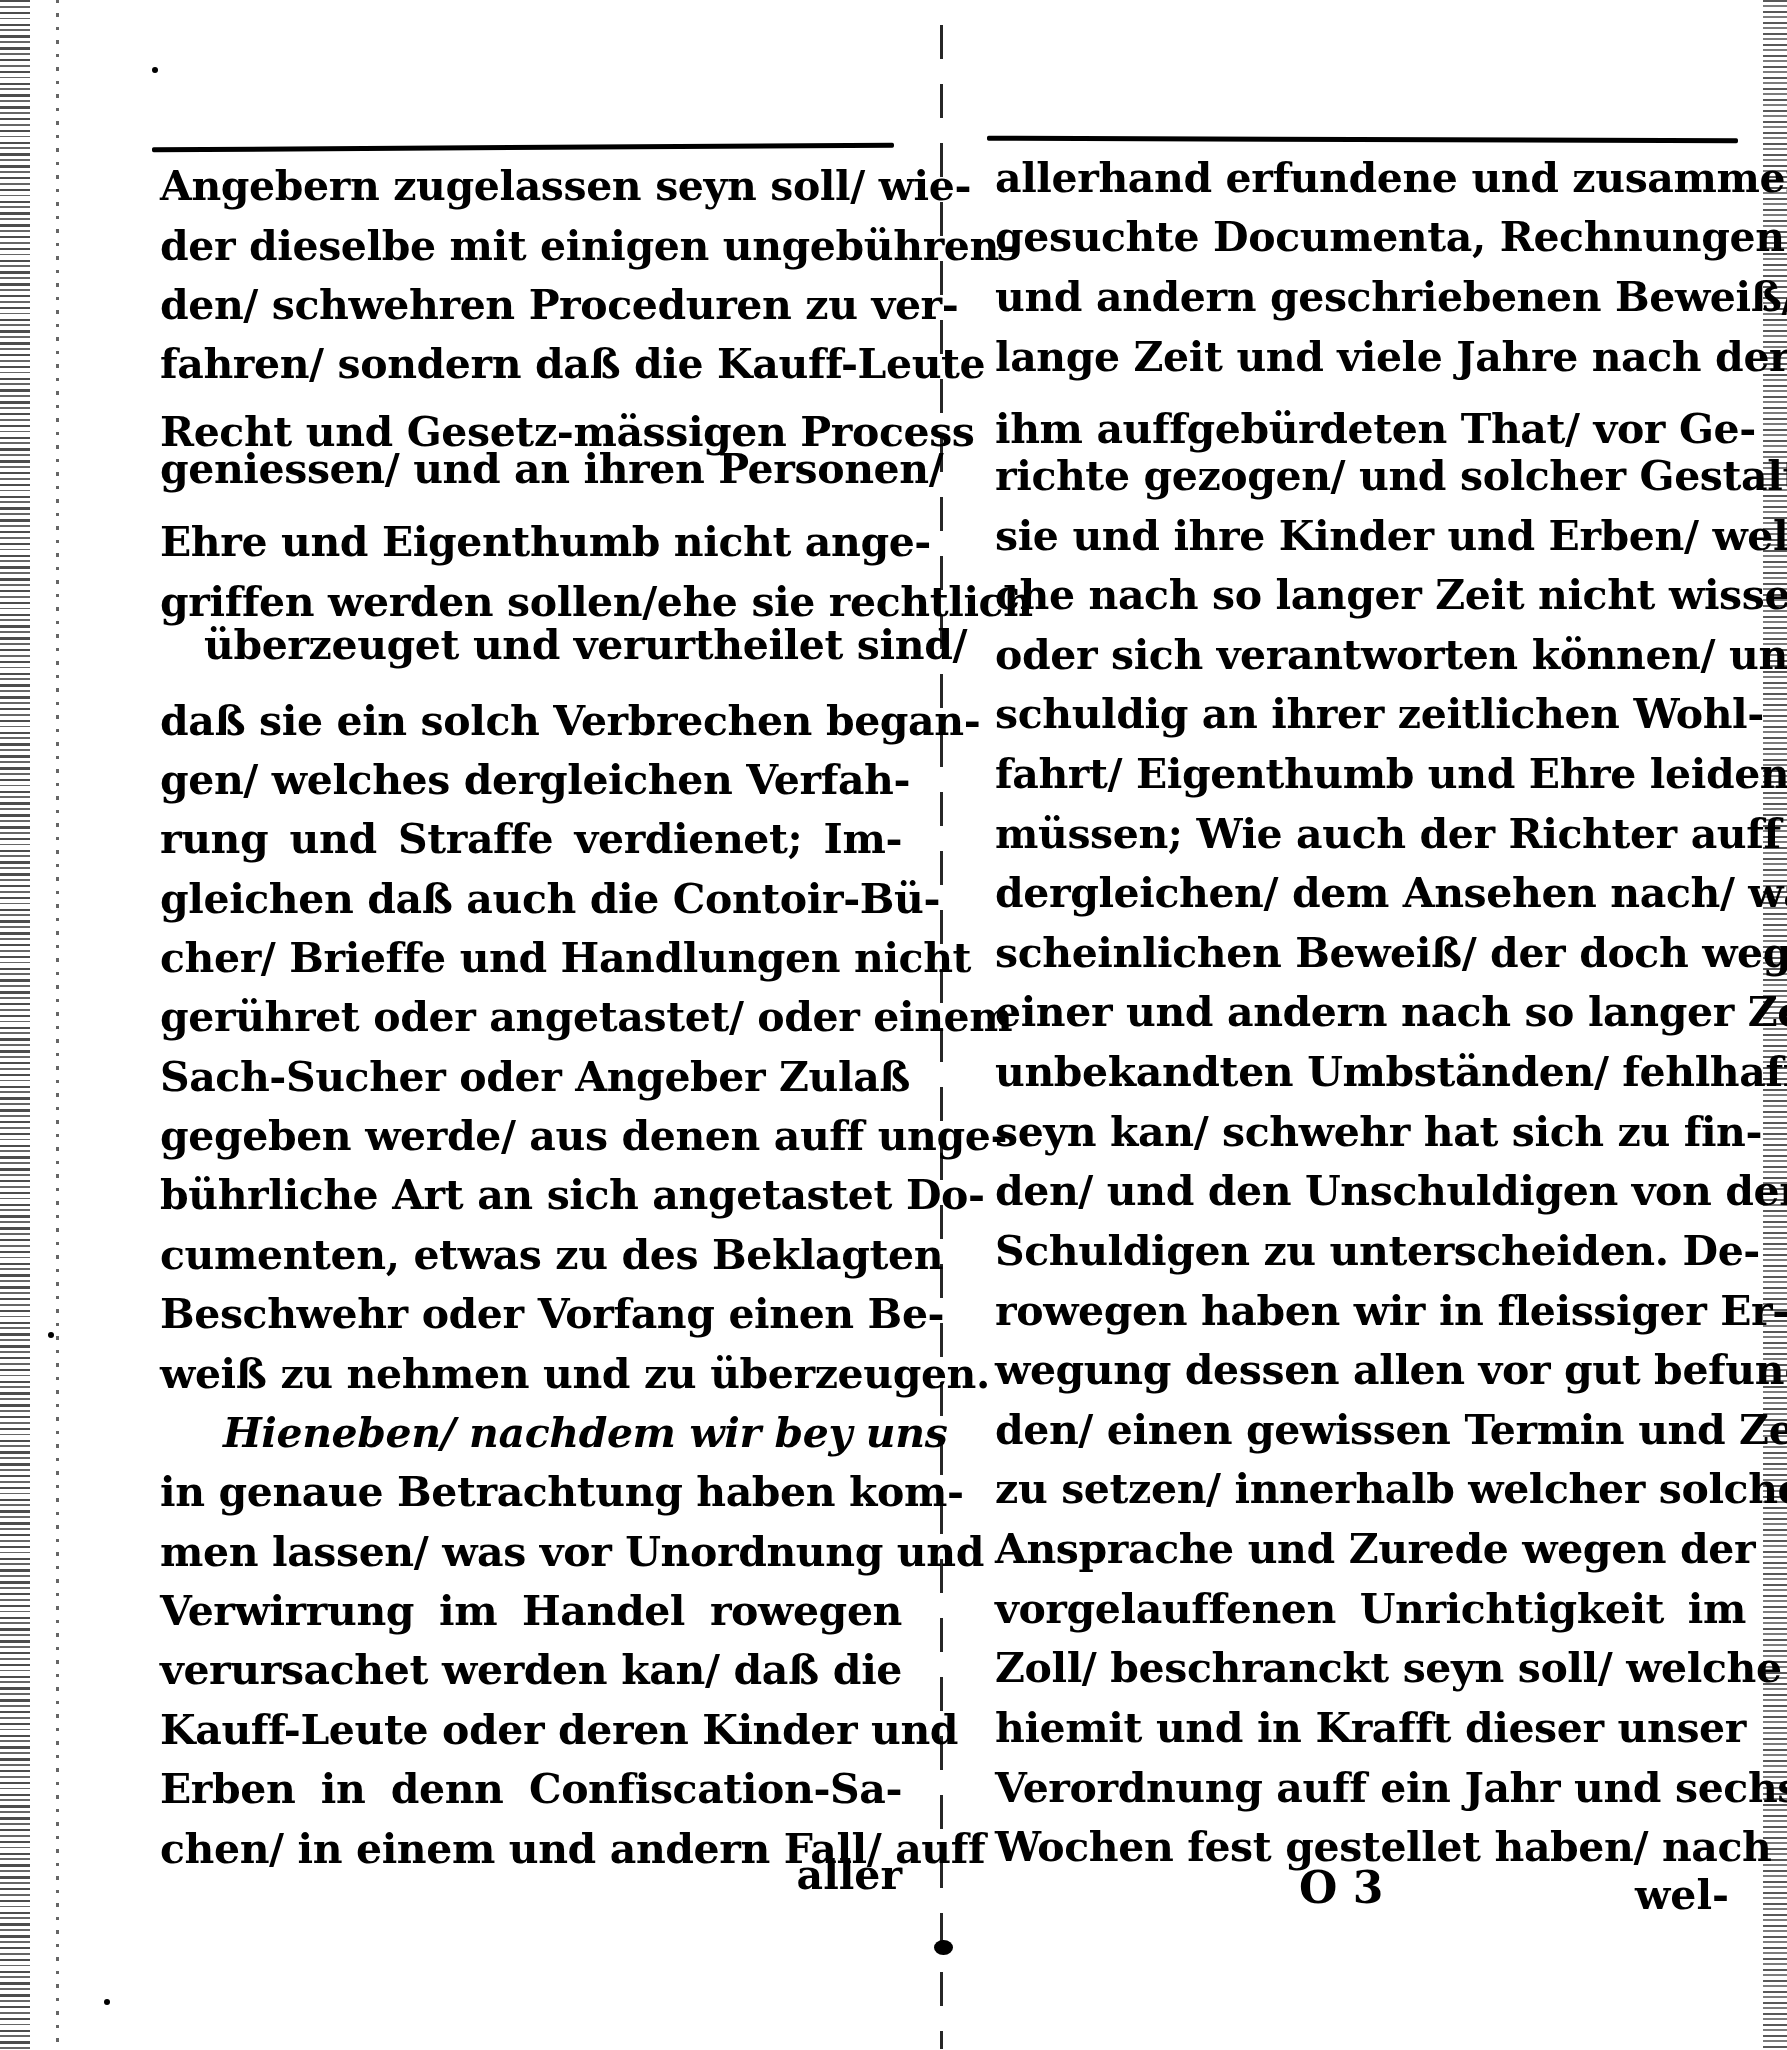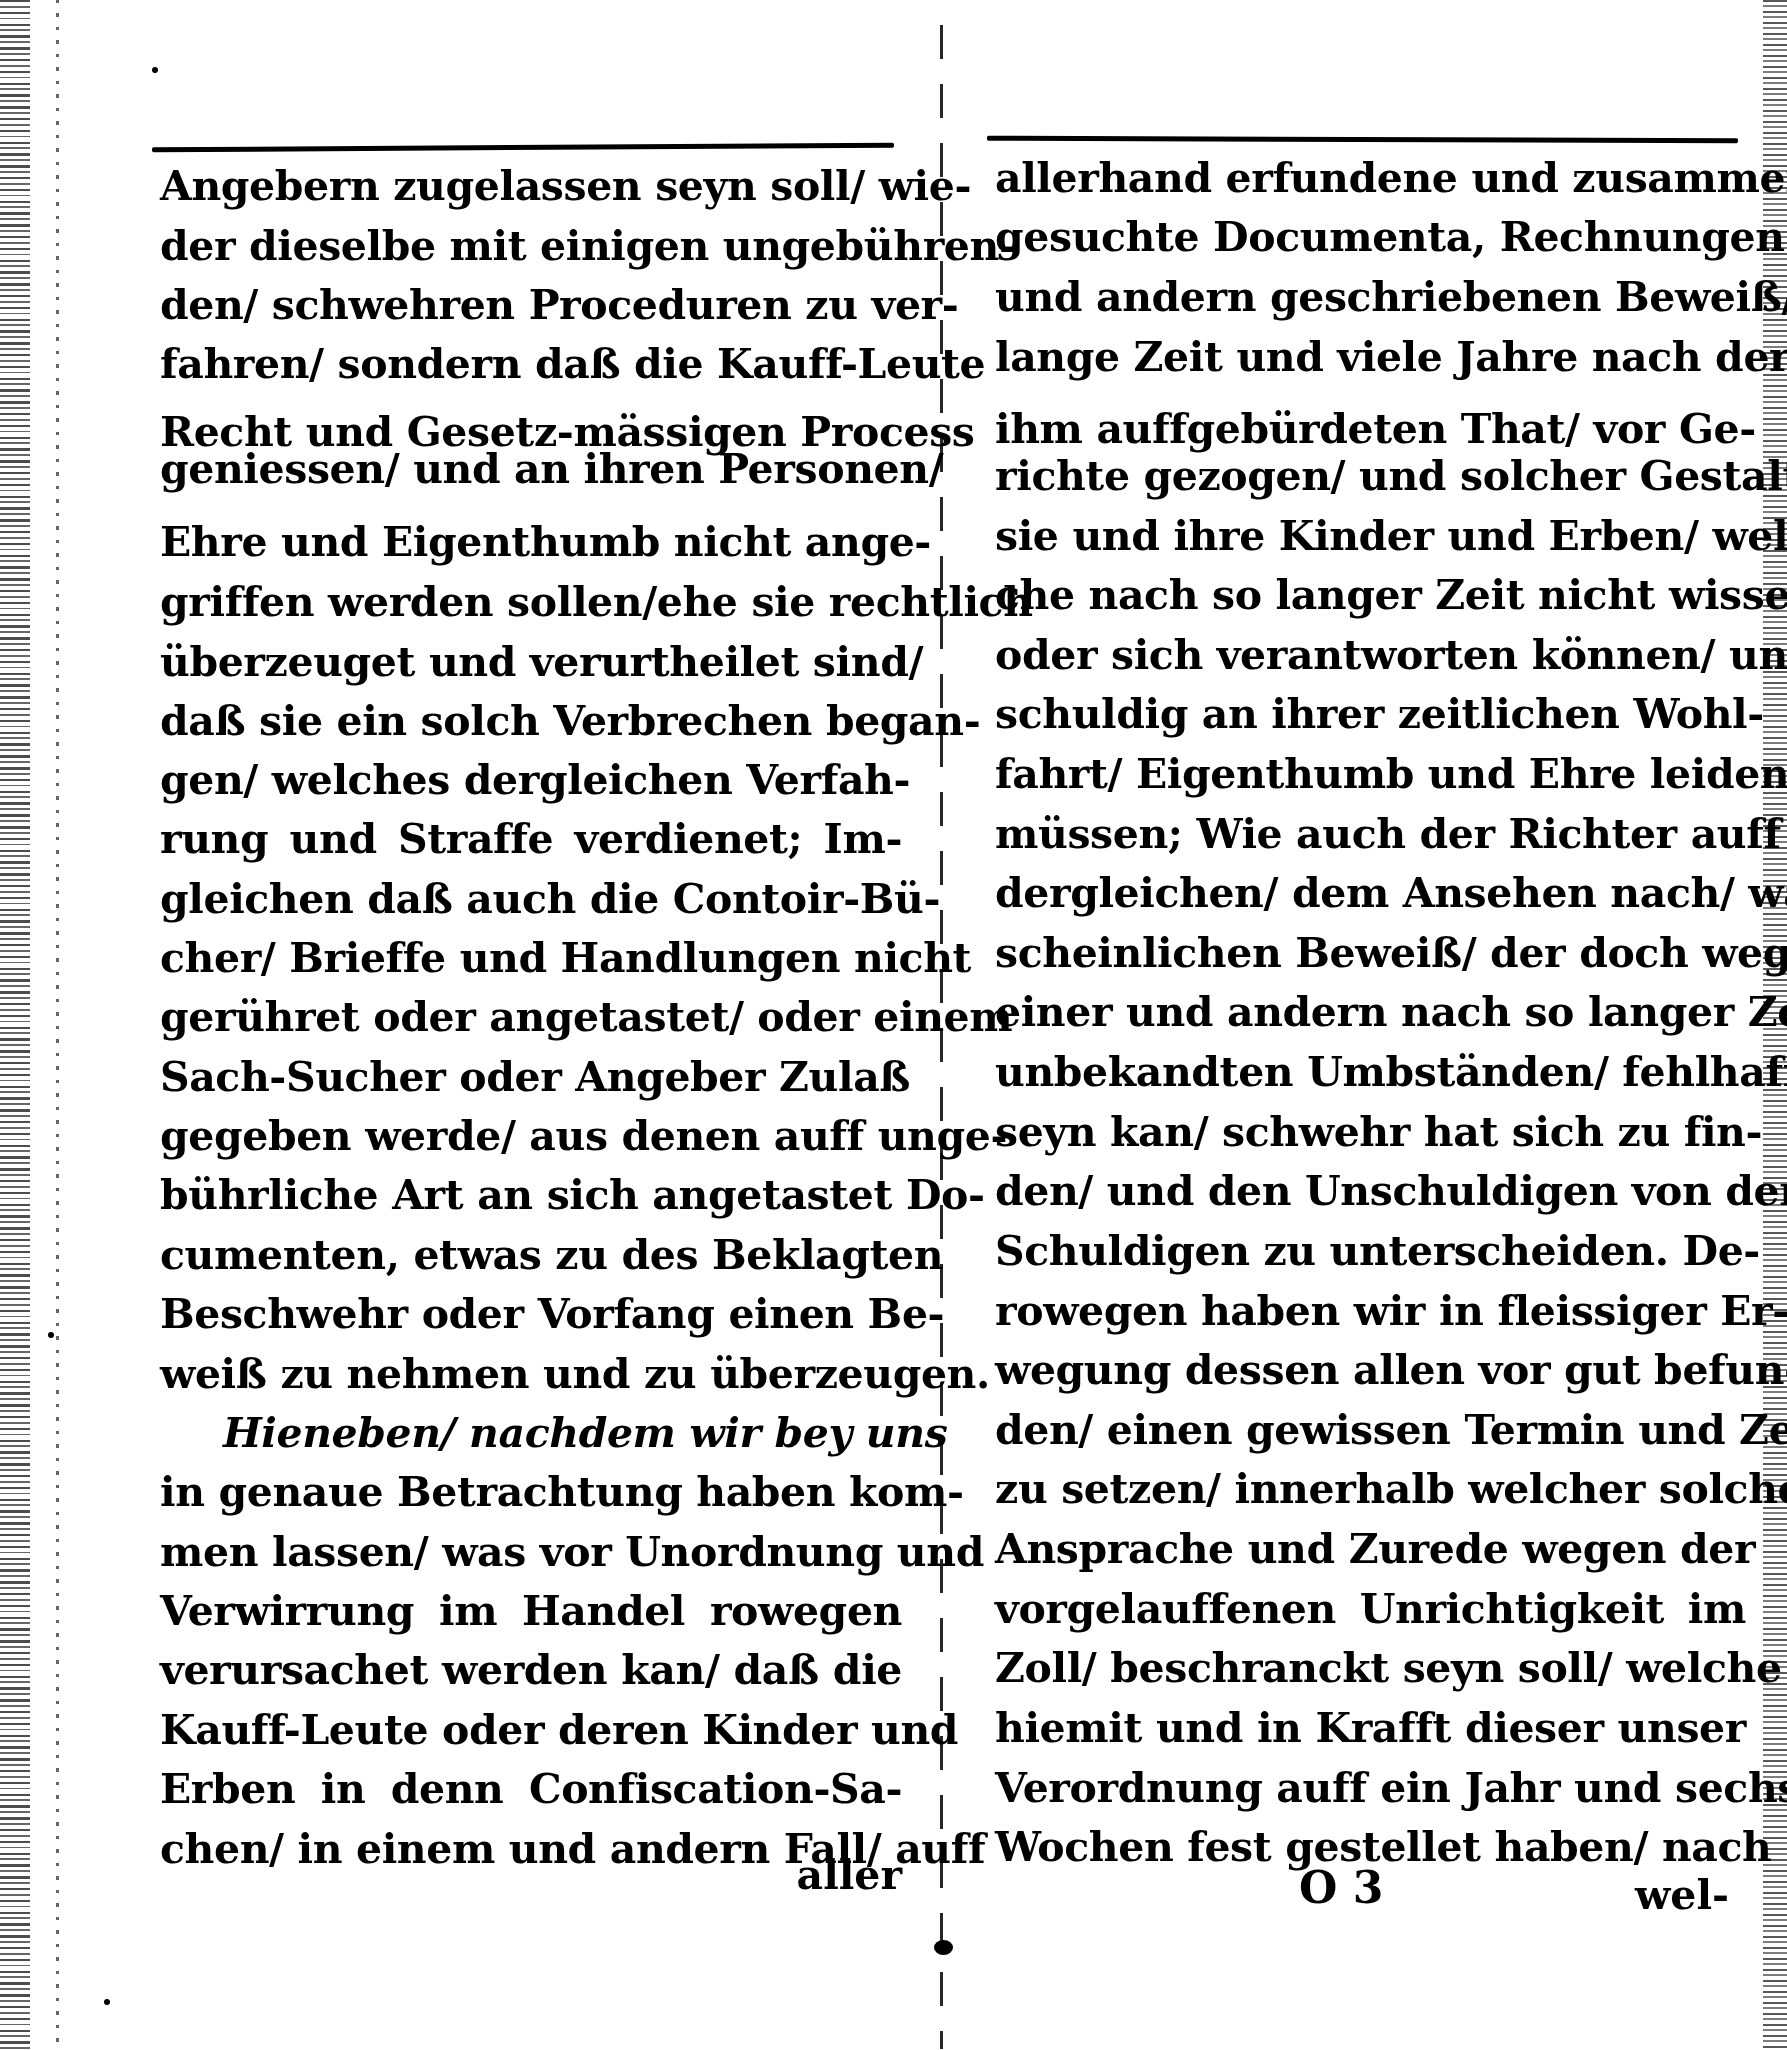--- a/index.html
+++ b/index.html
@@ -85,21 +85,21 @@
   <div class="rule"></div>
   <div id="left-lines">
       <div class="line" style="top: 160px;">Angebern zugelassen seyn soll/ wie-</div>
       <div class="line" style="top: 220px;">der dieselbe mit einigen ungebühren-</div>
       <div class="line" style="top: 279px;">den/ schwehren Proceduren zu ver-</div>
       <div class="line" style="top: 338px;">fahren/ sondern daß die Kauff-Leute</div>
       <div class="line" style="top: 398px; margin-top: 8px;">Recht und Gesetz-mässigen Process</div>
       <div class="line" style="top: 443px;">geniessen/ und an ihren Personen/</div>
       <div class="line" style="top: 516px;">Ehre und Eigenthumb nicht ange-</div>
       <div class="line" style="top: 576px;">griffen werden sollen/ehe sie rechtlich</div>
-      <div class="line" style="top: 636px;">überzeuget und verurtheilet sind/</div>
+      <div class="line" style="top: 619px; margin-left: 44px;">überzeuget und verurtheilet sind/</div>
       <div class="line" style="top: 695px;">daß sie ein solch Verbrechen began-</div>
       <div class="line" style="top: 754px;">gen/ welches dergleichen Verfah-</div>
       <div class="line" style="top: 813px;">rung und Straffe verdienet; Im-</div>
       <div class="line" style="top: 873px;">gleichen daß auch die Contoir-Bü-</div>
       <div class="line" style="top: 932px;">cher/ Brieffe und Handlungen nicht</div>
       <div class="line" style="top: 991px;">gerühret oder angetastet/ oder einem</div>
       <div class="line" style="top: 1051px;">Sach-Sucher oder Angeber Zulaß</div>
       <div class="line" style="top: 1110px;">gegeben werde/ aus denen auff unge-</div>
       <div class="line" style="top: 1169px;">bührliche Art an sich angetastet Do-</div>
       <div class="line" style="top: 1229px;">cumenten, etwas zu des Beklagten</div>

